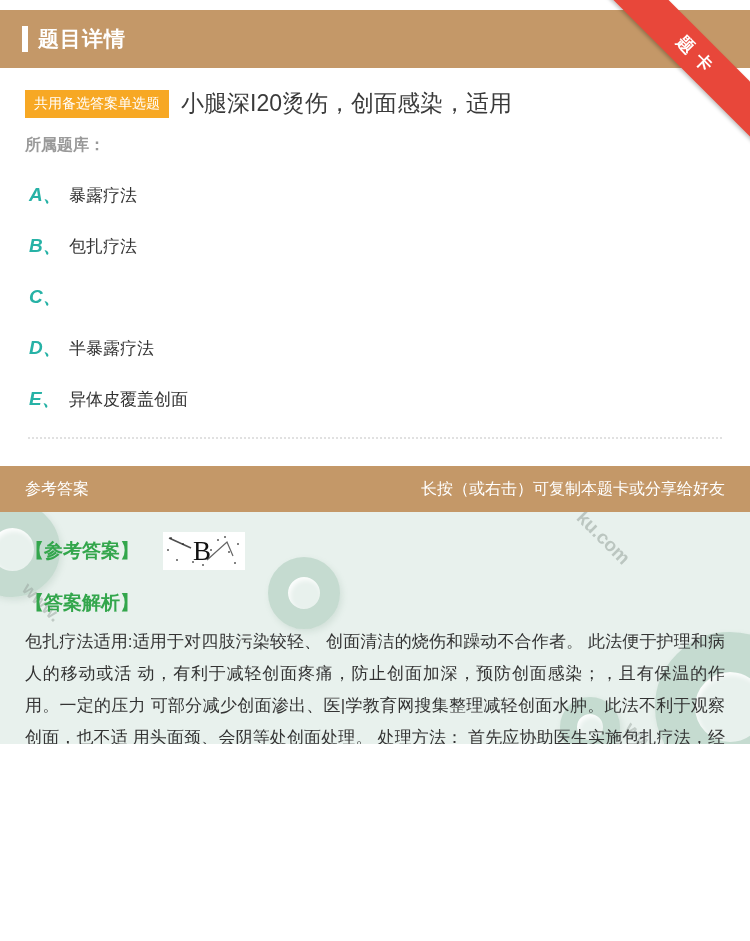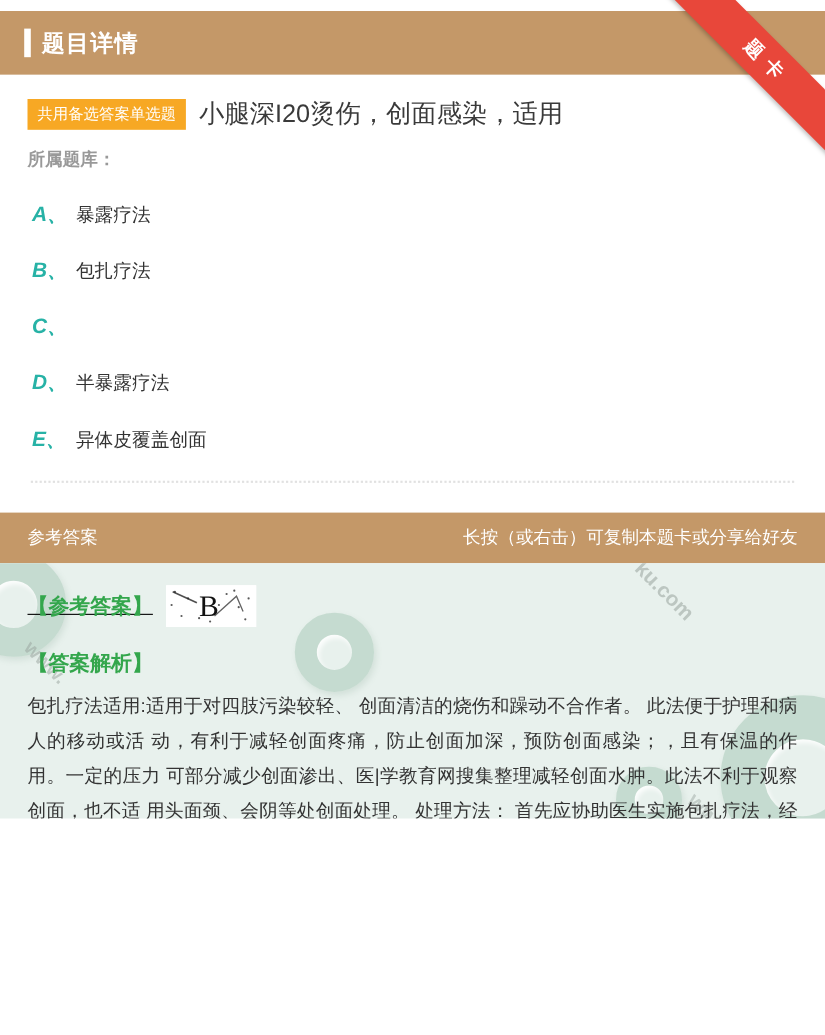--- a/index.html
+++ b/index.html
@@ -38,21 +38,21 @@
   
   .ansbar { margin-top:27px; height:46px; background:#C49868; display:flex; align-items:center;
     justify-content:space-between; padding:0 25px; }
   .ansbar .left { color:#fff; font-size:16px; }
   .ansbar .right { color:#fff; font-size:16px; }
 
   
   .anssec { position:relative; height:482px; background:#E8F1ED; overflow:hidden; padding:20px 25px 0 25px; }
   .anssec .content { position:relative; z-index:2; }
 
-  .ref-row { display:flex; align-items:center; gap:12px;text-decoration:underline; }
+  .ref-row { display:flex; align-items:center; gap:24px; }
   .green-label { color:#33A64C; font-size:19px; font-weight:bold; }
   .ref-img { width:82px; height:38px; background:#fff; display:flex; align-items:center; justify-content:center; }
   .analysis-label { margin-top:20px; }
   .analysis-text { margin-top:10px; color:#333; font-size:17px; line-height:32px; text-align:justify; }
   .promo { margin-top:12px; color:#F20000; font-size:17px; font-weight:bold; }
 
   
   .ring { position:absolute; border-radius:50%; border-style:solid; border-color:rgba(156,193,172,.45);
     box-shadow: inset 2px 3px 5px rgba(255,255,255,.9), 2px 3px 6px rgba(110,150,130,.18); z-index:1; }
   .wm { position:absolute; transform:rotate(45deg); color:#98a39d; font-weight:bold; z-index:1; }

